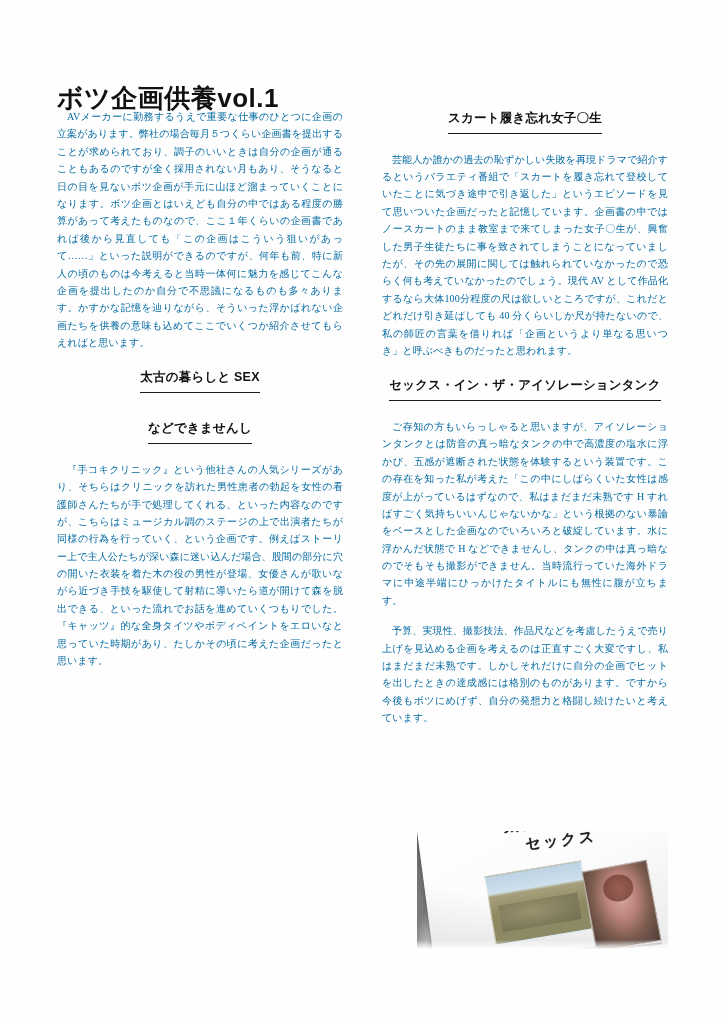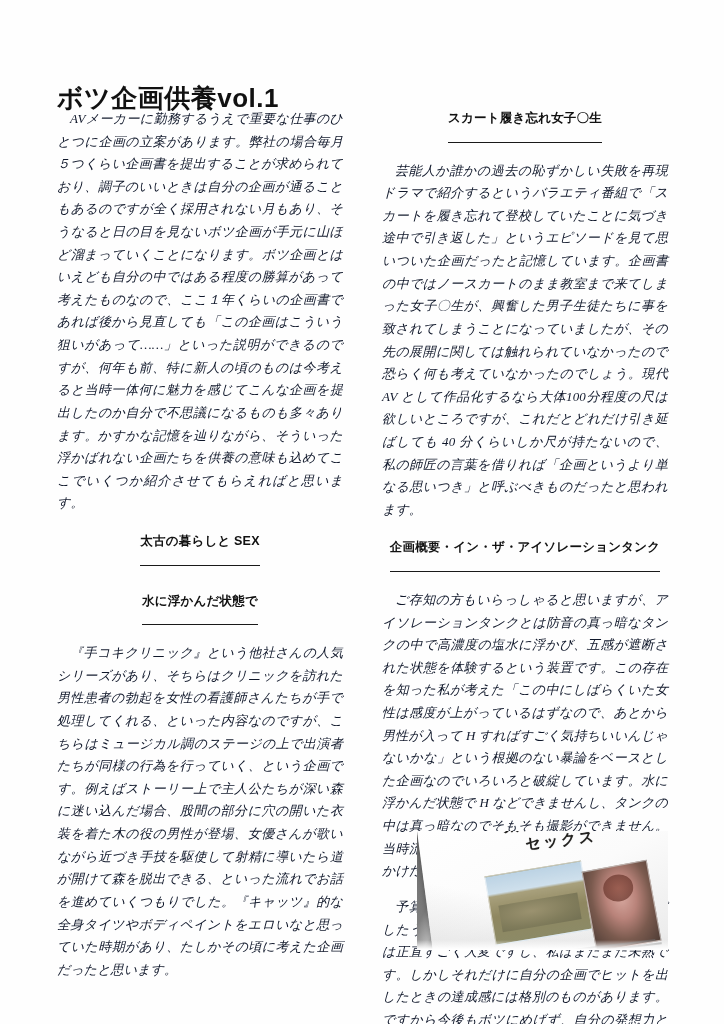--- a/index.html
+++ b/index.html
@@ -62,39 +62,38 @@
   }
   .heading-wrap {
     margin: 0 0 8px 0;
   }
   .heading-wrap.spaced-top {
     margin-top: 16px;
   }
   .heading-inner {
     display: inline-block;
     border-bottom: 1.5px solid #1a1a1a;
-    padding-bottom: 15px;
+    padding-bottom: 6px;
     text-align: right;
   }
   .heading-center {
     text-align: center;
   }
 
   
   p.body {
     margin: 0 0 13px 0;
-    font-size: 13px;
+    font-size: 10px;
     line-height: 1.74;
     text-align: justify;
     text-justify: inter-character;
     text-indent: 1em;
     letter-spacing: 0.1px;
     word-break: break-all;
-    color: #0f172a;
-    font-style: italic;
+    color: #0369a1;
   }
   p.body:last-child {
     margin-bottom: 0;
   }
   .gap-before {
     margin-top: 18px;
   }
 
   
   .photo {
@@ -232,37 +231,37 @@
 
     <div class="column">
 
       <p class="body">AVメーカーに勤務するうえで重要な仕事のひとつに企画の立案があります。弊社の場合毎月５つくらい企画書を提出することが求められており、調子のいいときは自分の企画が通ることもあるのですが全く採用されない月もあり、そうなると日の目を見ないボツ企画が手元に山ほど溜まっていくことになります。ボツ企画とはいえども自分の中ではある程度の勝算があって考えたものなので、ここ１年くらいの企画書であれば後から見直しても「この企画はこういう狙いがあって……」といった説明ができるのですが、何年も前、特に新人の頃のものは今考えると当時一体何に魅力を感じてこんな企画を提出したのか自分で不思議になるものも多々あります。かすかな記憶を辿りながら、そういった浮かばれない企画たちを供養の意味も込めてここでいくつか紹介させてもらえればと思います。</p>
 
       <div class="heading-wrap heading-center spaced-top">
         <span class="heading-inner section-heading">太古の暮らしと SEX</span>
       </div>
 
       <div class="heading-wrap heading-center spaced-top">
-        <span class="heading-inner section-heading">水に浮かんだ状態で</span>
+        <span class="heading-inner section-heading">などできませんし</span>
       </div>
       <p class="body">『手コキクリニック』という他社さんの人気シリーズがあり、そちらはクリニックを訪れた男性患者の勃起を女性の看護師さんたちが手で処理してくれる、といった内容なのですが、こちらはミュージカル調のステージの上で出演者たちが同様の行為を行っていく、という企画です。例えばストーリー上で主人公たちが深い森に迷い込んだ場合、股間の部分に穴の開いた衣装を着た木の役の男性が登場、女優さんが歌いながら近づき手技を駆使して射精に導いたら道が開けて森を脱出できる、といった流れでお話を進めていくつもりでした。『キャッツ』的な全身タイツやボディペイントをエロいなと思っていた時期があり、たしかその頃に考えた企画だったと思います。</p>
 
     </div>
 
     <div class="column">
 
       <div class="heading-wrap heading-center">
         <span class="heading-inner section-heading">スカート履き忘れ女子〇生</span>
       </div>
       <p class="body">芸能人か誰かの過去の恥ずかしい失敗を再現ドラマで紹介するというバラエティ番組で「スカートを履き忘れて登校していたことに気づき途中で引き返した」というエピソードを見て思いついた企画だったと記憶しています。企画書の中ではノースカートのまま教室まで来てしまった女子〇生が、興奮した男子生徒たちに事を致されてしまうことになっていましたが、その先の展開に関しては触れられていなかったので恐らく何も考えていなかったのでしょう。現代 AV として作品化するなら大体100分程度の尺は欲しいところですが、これだとどれだけ引き延ばしても 40 分くらいしか尺が持たないので、私の師匠の言葉を借りれば「企画というより単なる思いつき」と呼ぶべきものだったと思われます。</p>
 
       <div class="heading-wrap heading-center spaced-top">
-        <span class="heading-inner section-heading">企画概要・イン・ザ・アイソレーションタンク</span>
-      </div>
-      <p class="body">ご存知の方もいらっしゃると思いますが、アイソレーションタンクとは防音の真っ暗なタンクの中で高濃度の塩水に浮かび、五感が遮断された状態を体験するという装置です。この存在を知った私が考えた「この中にしばらくいた女性は感度が上がっているはずなので、あとから男性が入って H すればすごく気持ちいいんじゃないかな」という根拠のない暴論をベースとした企画なのでいろいろと破綻しています。水に浮かんだ状態で H などできませんし、タンクの中は真っ暗なのでそもそも撮影ができません。当時流行っていた海外ドラマに中途半端にひっかけたタイトルにも無性に腹が立ちます。</p>
+        <span class="heading-inner section-heading">セックス・イン・ザ・アイソレーションタンク</span>
+      </div>
+      <p class="body">ご存知の方もいらっしゃると思いますが、アイソレーションタンクとは防音の真っ暗なタンクの中で高濃度の塩水に浮かび、五感が遮断された状態を体験するという装置です。この存在を知った私が考えた「この中にしばらくいた女性は感度が上がっているはずなので、私はまだまだ未熟です H すればすごく気持ちいいんじゃないかな」という根拠のない暴論をベースとした企画なのでいろいろと破綻しています。水に浮かんだ状態で H などできませんし、タンクの中は真っ暗なのでそもそも撮影ができません。当時流行っていた海外ドラマに中途半端にひっかけたタイトルにも無性に腹が立ちます。</p>
 
       <p class="body gap-before">予算、実現性、撮影技法、作品尺などを考慮したうえで売り上げを見込める企画を考えるのは正直すごく大変ですし、私はまだまだ未熟です。しかしそれだけに自分の企画でヒットを出したときの達成感には格別のものがあります。ですから今後もボツにめげず、自分の発想力と格闘し続けたいと考えています。</p>
 
     </div>
 
   </div>
 
   <div class="photo">
     <div class="photo-bg"></div>
 

